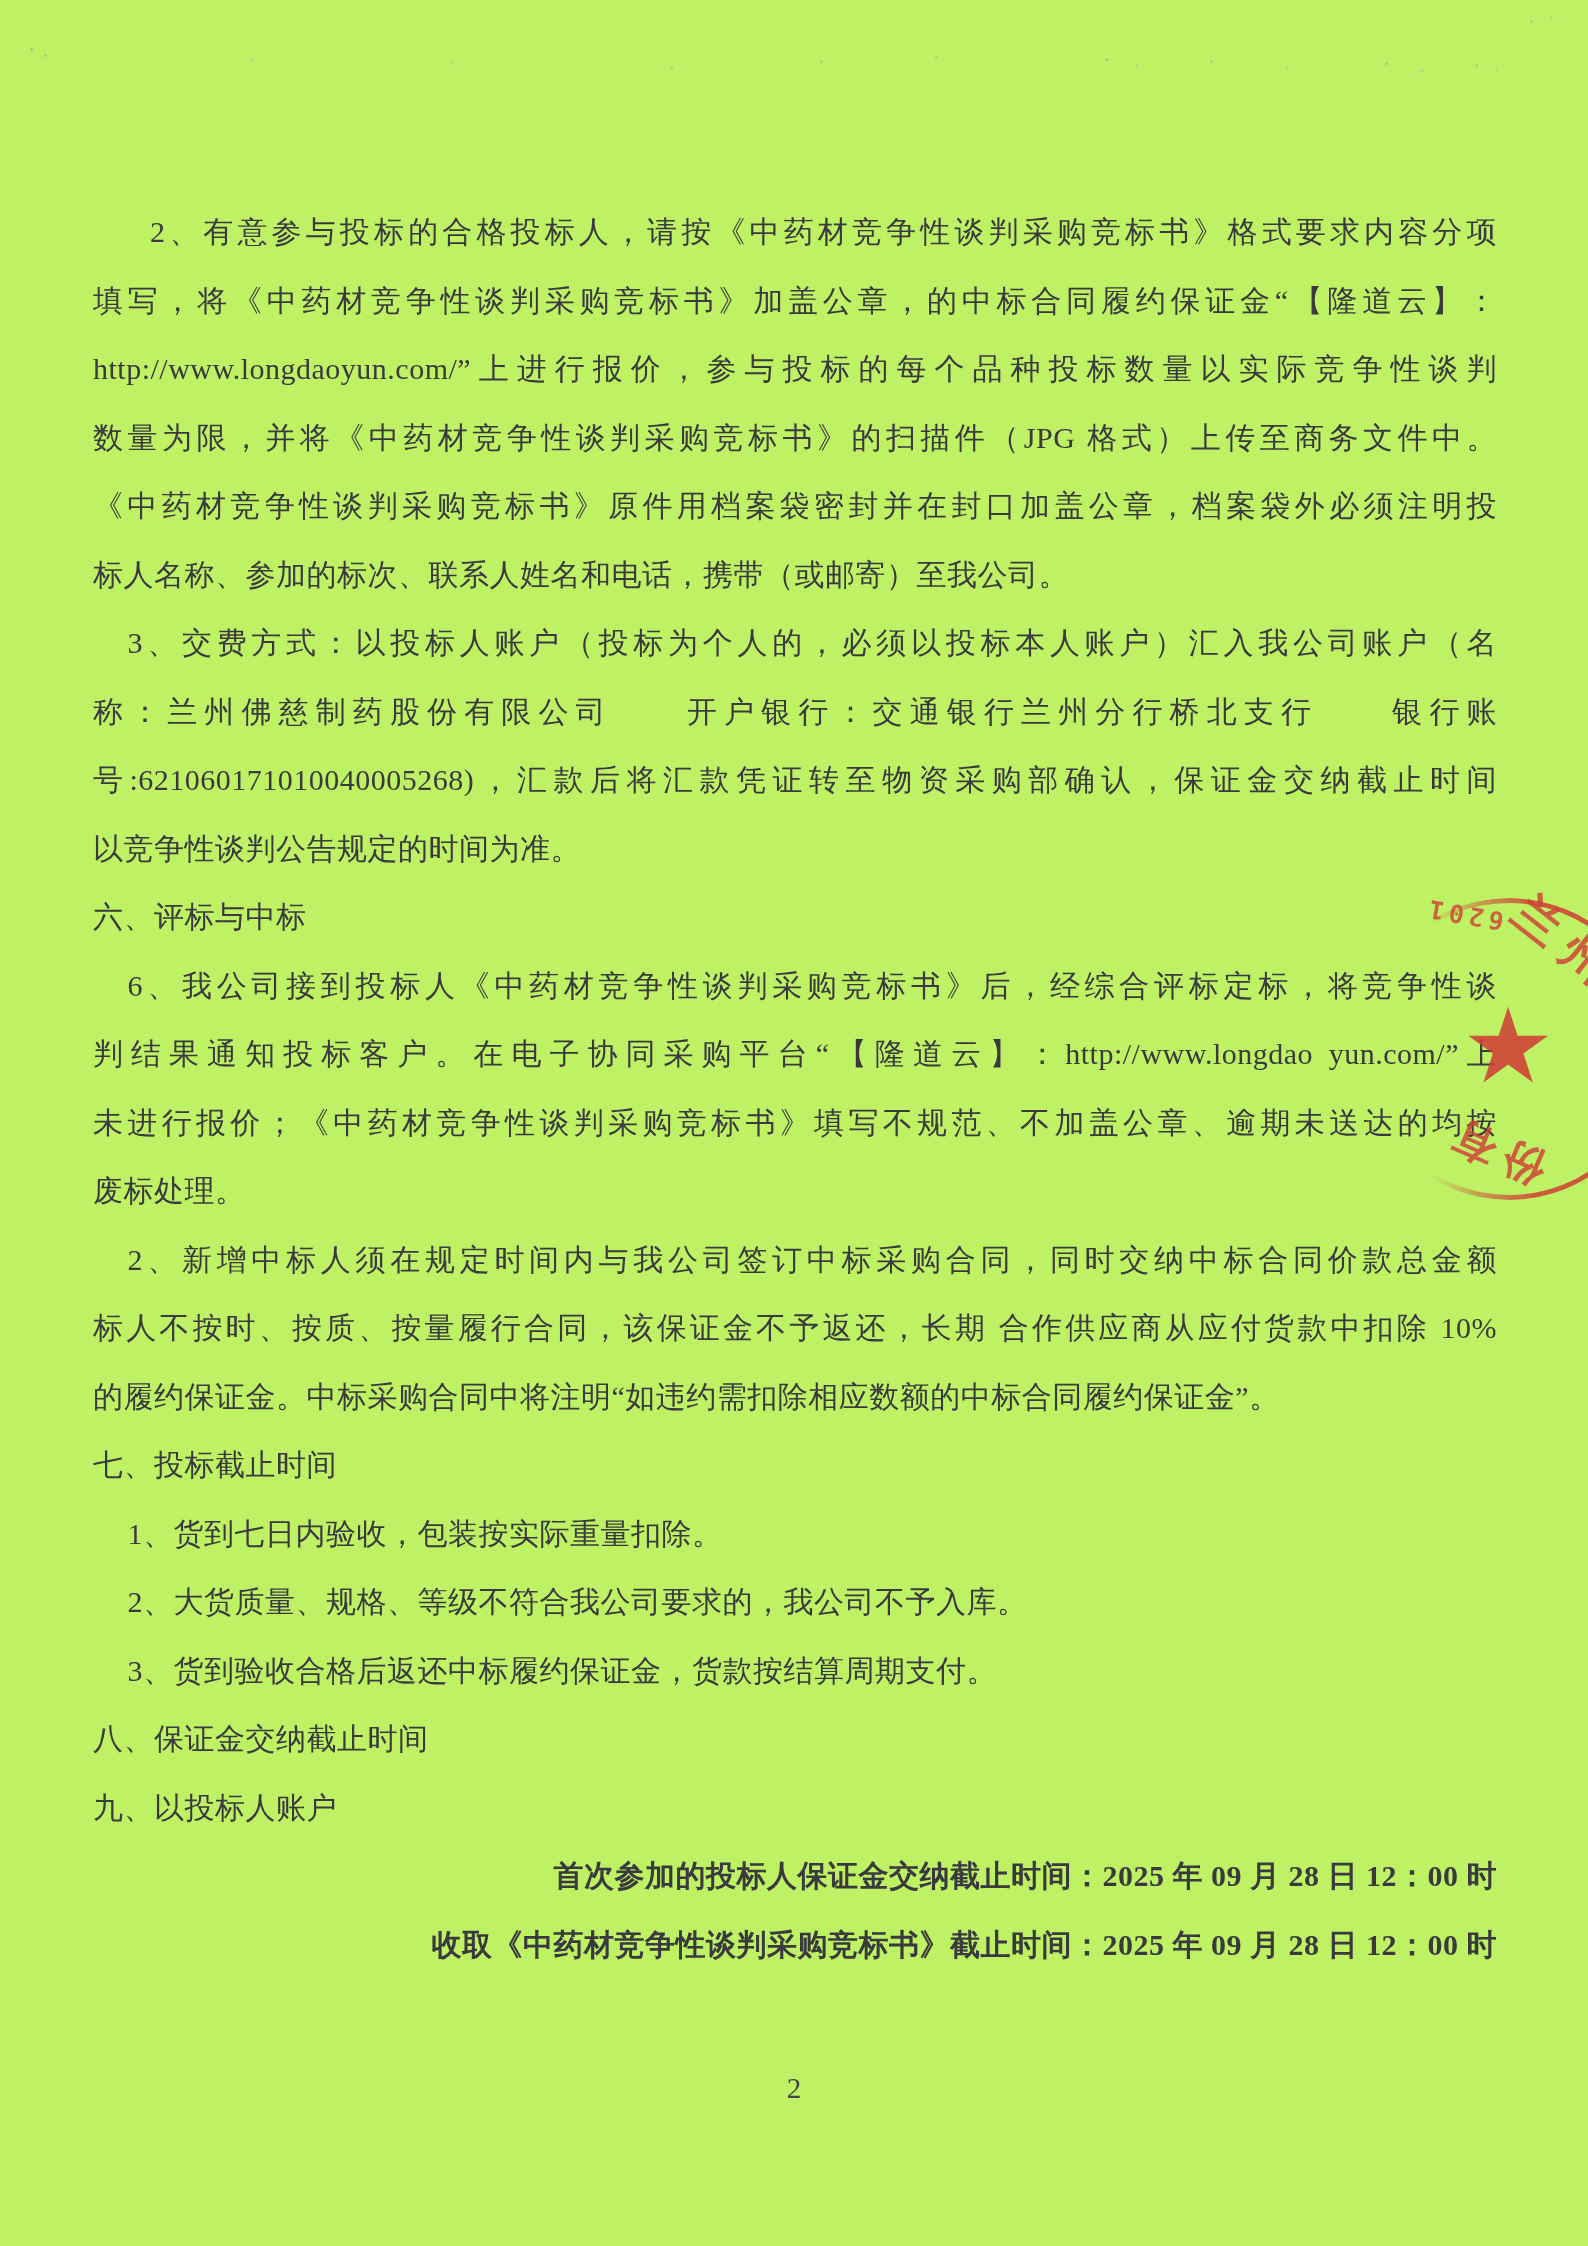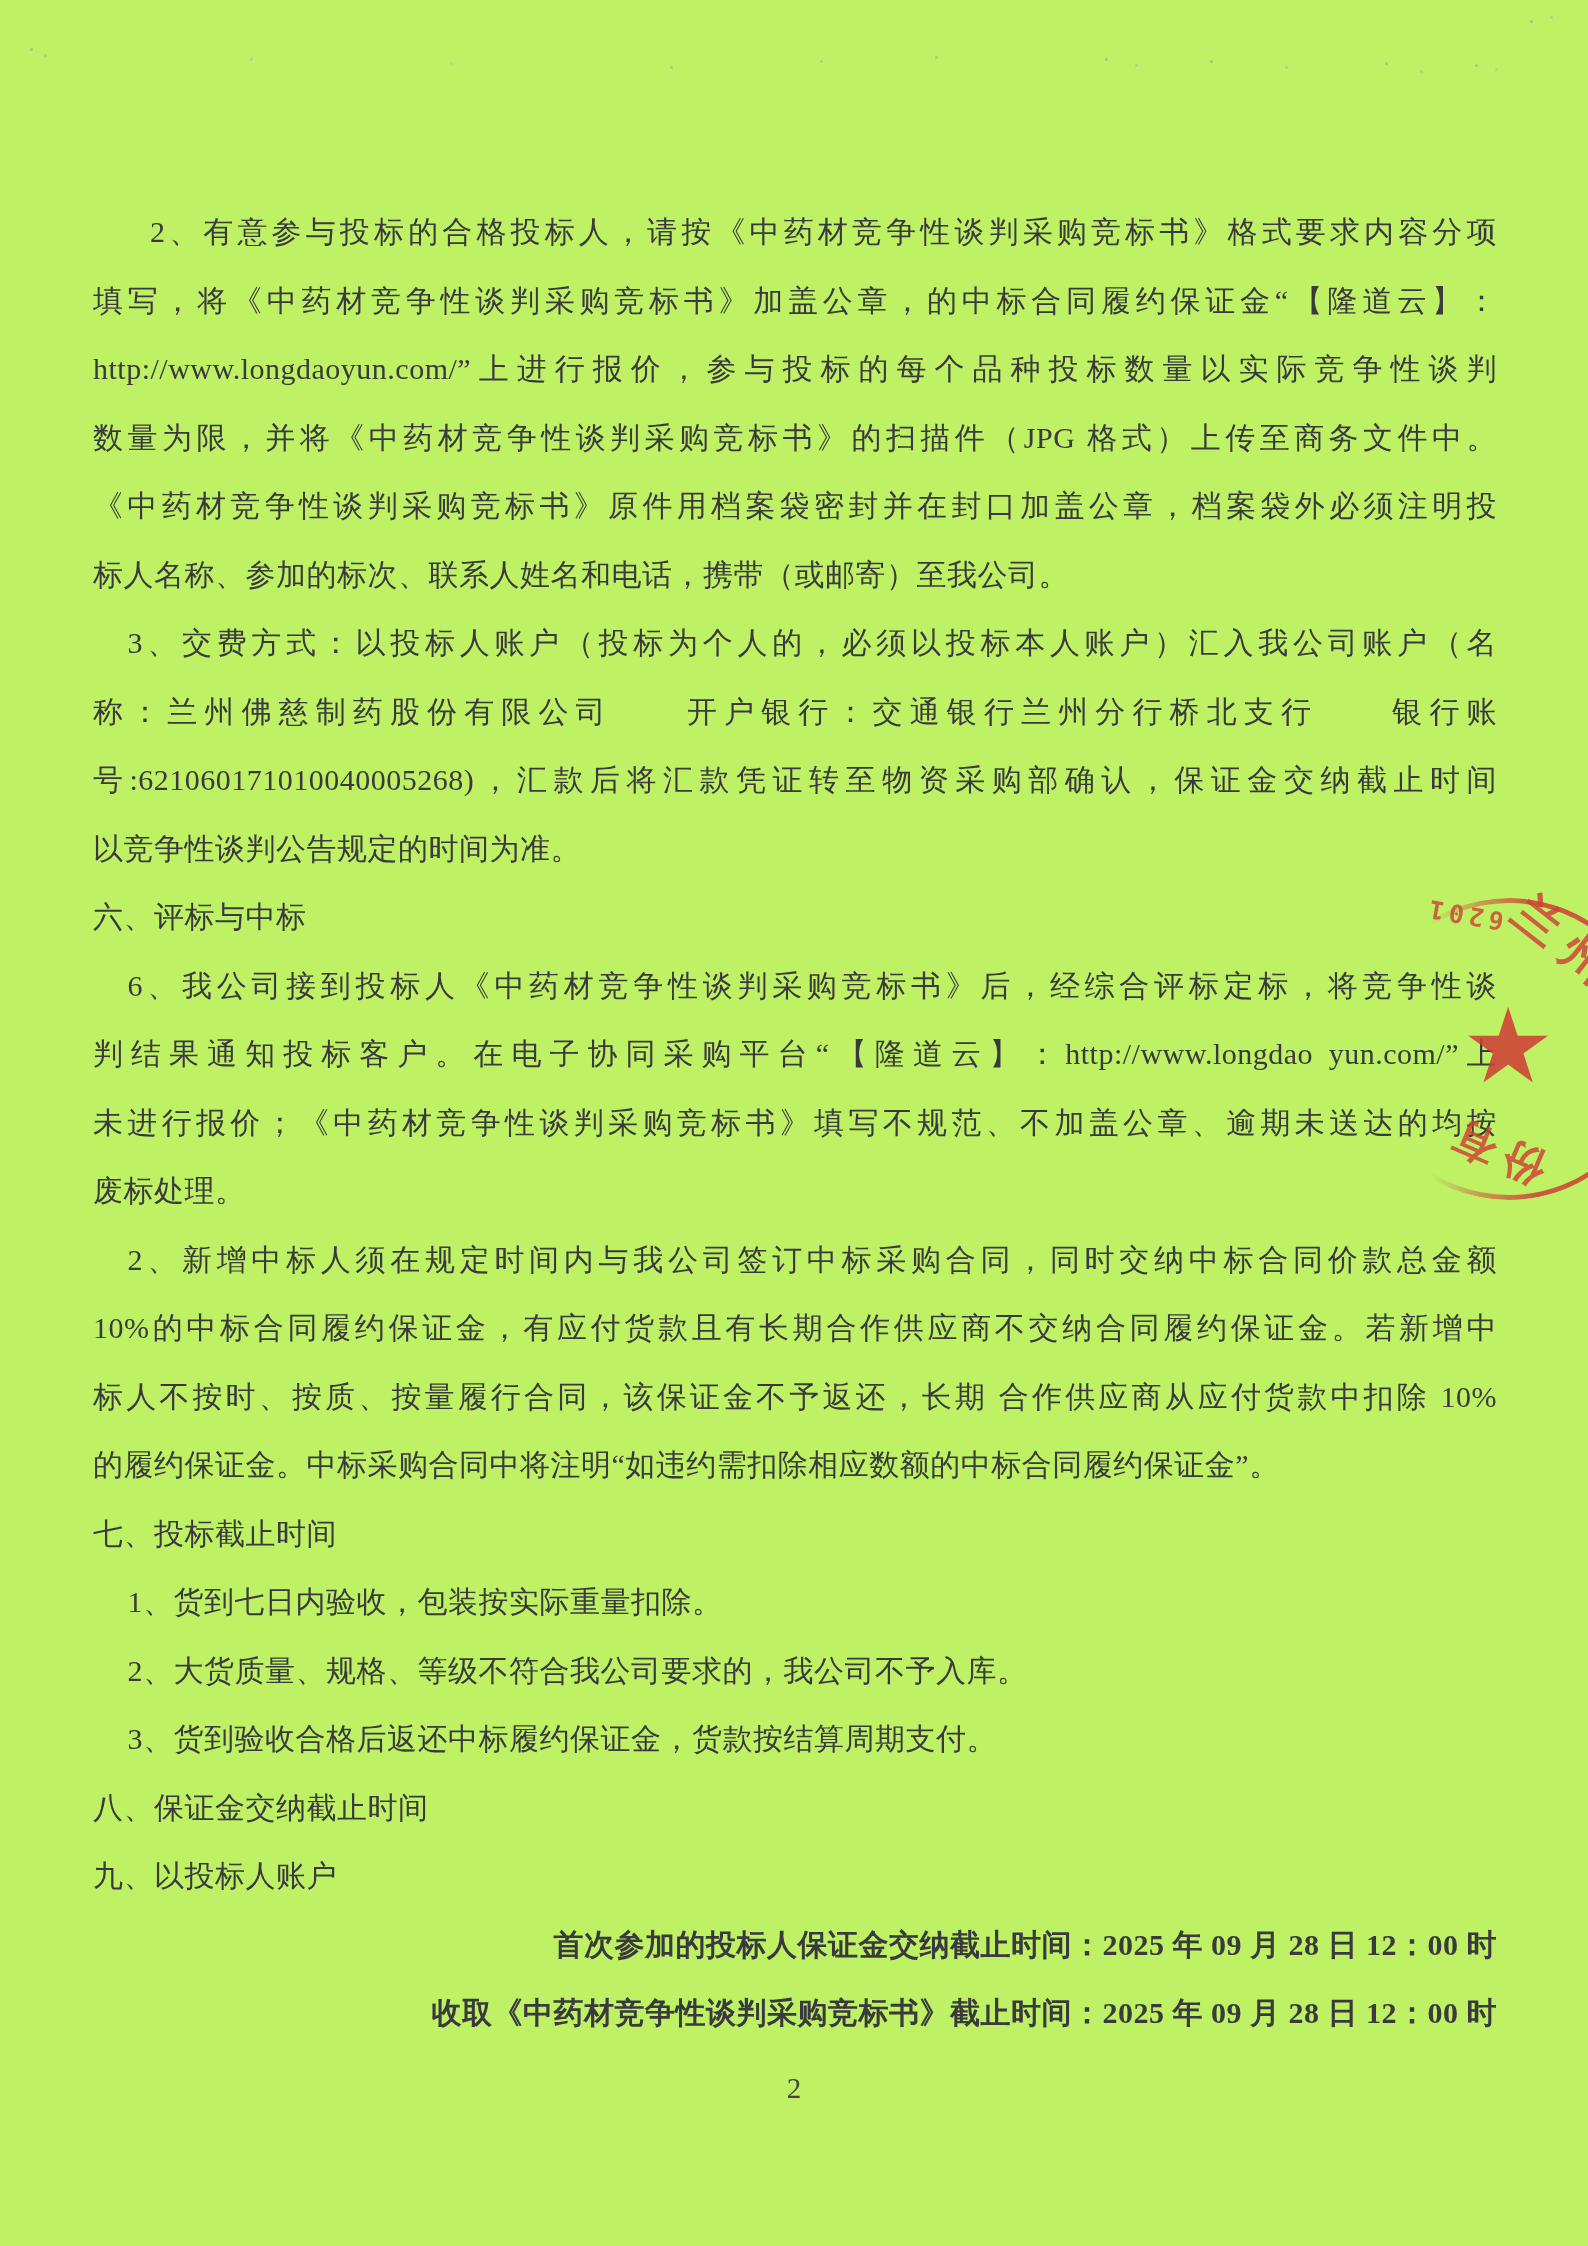--- a/index.html
+++ b/index.html
@@ -128,21 +128,20 @@
     <div class="ln i1 j">3、交费方式：以投标人账户（投标为个人的，必须以投标本人账户）汇入我公司账户（名</div>
     <div class="ln j">称：兰州佛慈制药股份有限公司　　开户银行：交通银行兰州分行桥北支行　　银行账</div>
     <div class="ln j">号:621060171010040005268)，汇款后将汇款凭证转至物资采购部确认，保证金交纳截止时间</div>
     <div class="ln">以竞争性谈判公告规定的时间为准。</div>
     <div class="ln">六、评标与中标</div>
     <div class="ln i1 j">6、我公司接到投标人《中药材竞争性谈判采购竞标书》后，经综合评标定标，将竞争性谈</div>
     <div class="ln j">判结果通知投标客户。在电子协同采购平台“【隆道云】：http://www.longdao yun.com/”上</div>
     <div class="ln j">未进行报价；《中药材竞争性谈判采购竞标书》填写不规范、不加盖公章、逾期未送达的均按</div>
     <div class="ln">废标处理。</div>
     <div class="ln i1 j">2、新增中标人须在规定时间内与我公司签订中标采购合同，同时交纳中标合同价款总金额</div>
-    <div class="ln j">10%的中标合同履约保证金，有应付货款且有长期合作供应商不交纳合同履约保证金。若新增中</div>
     <div class="ln j">标人不按时、按质、按量履行合同，该保证金不予返还，长期 合作供应商从应付货款中扣除 10%</div>
     <div class="ln">的履约保证金。中标采购合同中将注明“如违约需扣除相应数额的中标合同履约保证金”。</div>
     <div class="ln">七、投标截止时间</div>
     <div class="ln i1">1、货到七日内验收，包装按实际重量扣除。</div>
     <div class="ln i1">2、大货质量、规格、等级不符合我公司要求的，我公司不予入库。</div>
     <div class="ln i1">3、货到验收合格后返还中标履约保证金，货款按结算周期支付。</div>
     <div class="ln">八、保证金交纳截止时间</div>
     <div class="ln">九、以投标人账户</div>
     <div class="ln i1 b">首次参加的投标人保证金交纳截止时间：2025 年 09 月 28 日 12：00 时</div>
     <div class="ln i1 b">收取《中药材竞争性谈判采购竞标书》截止时间：2025 年 09 月 28 日 12：00 时</div>

